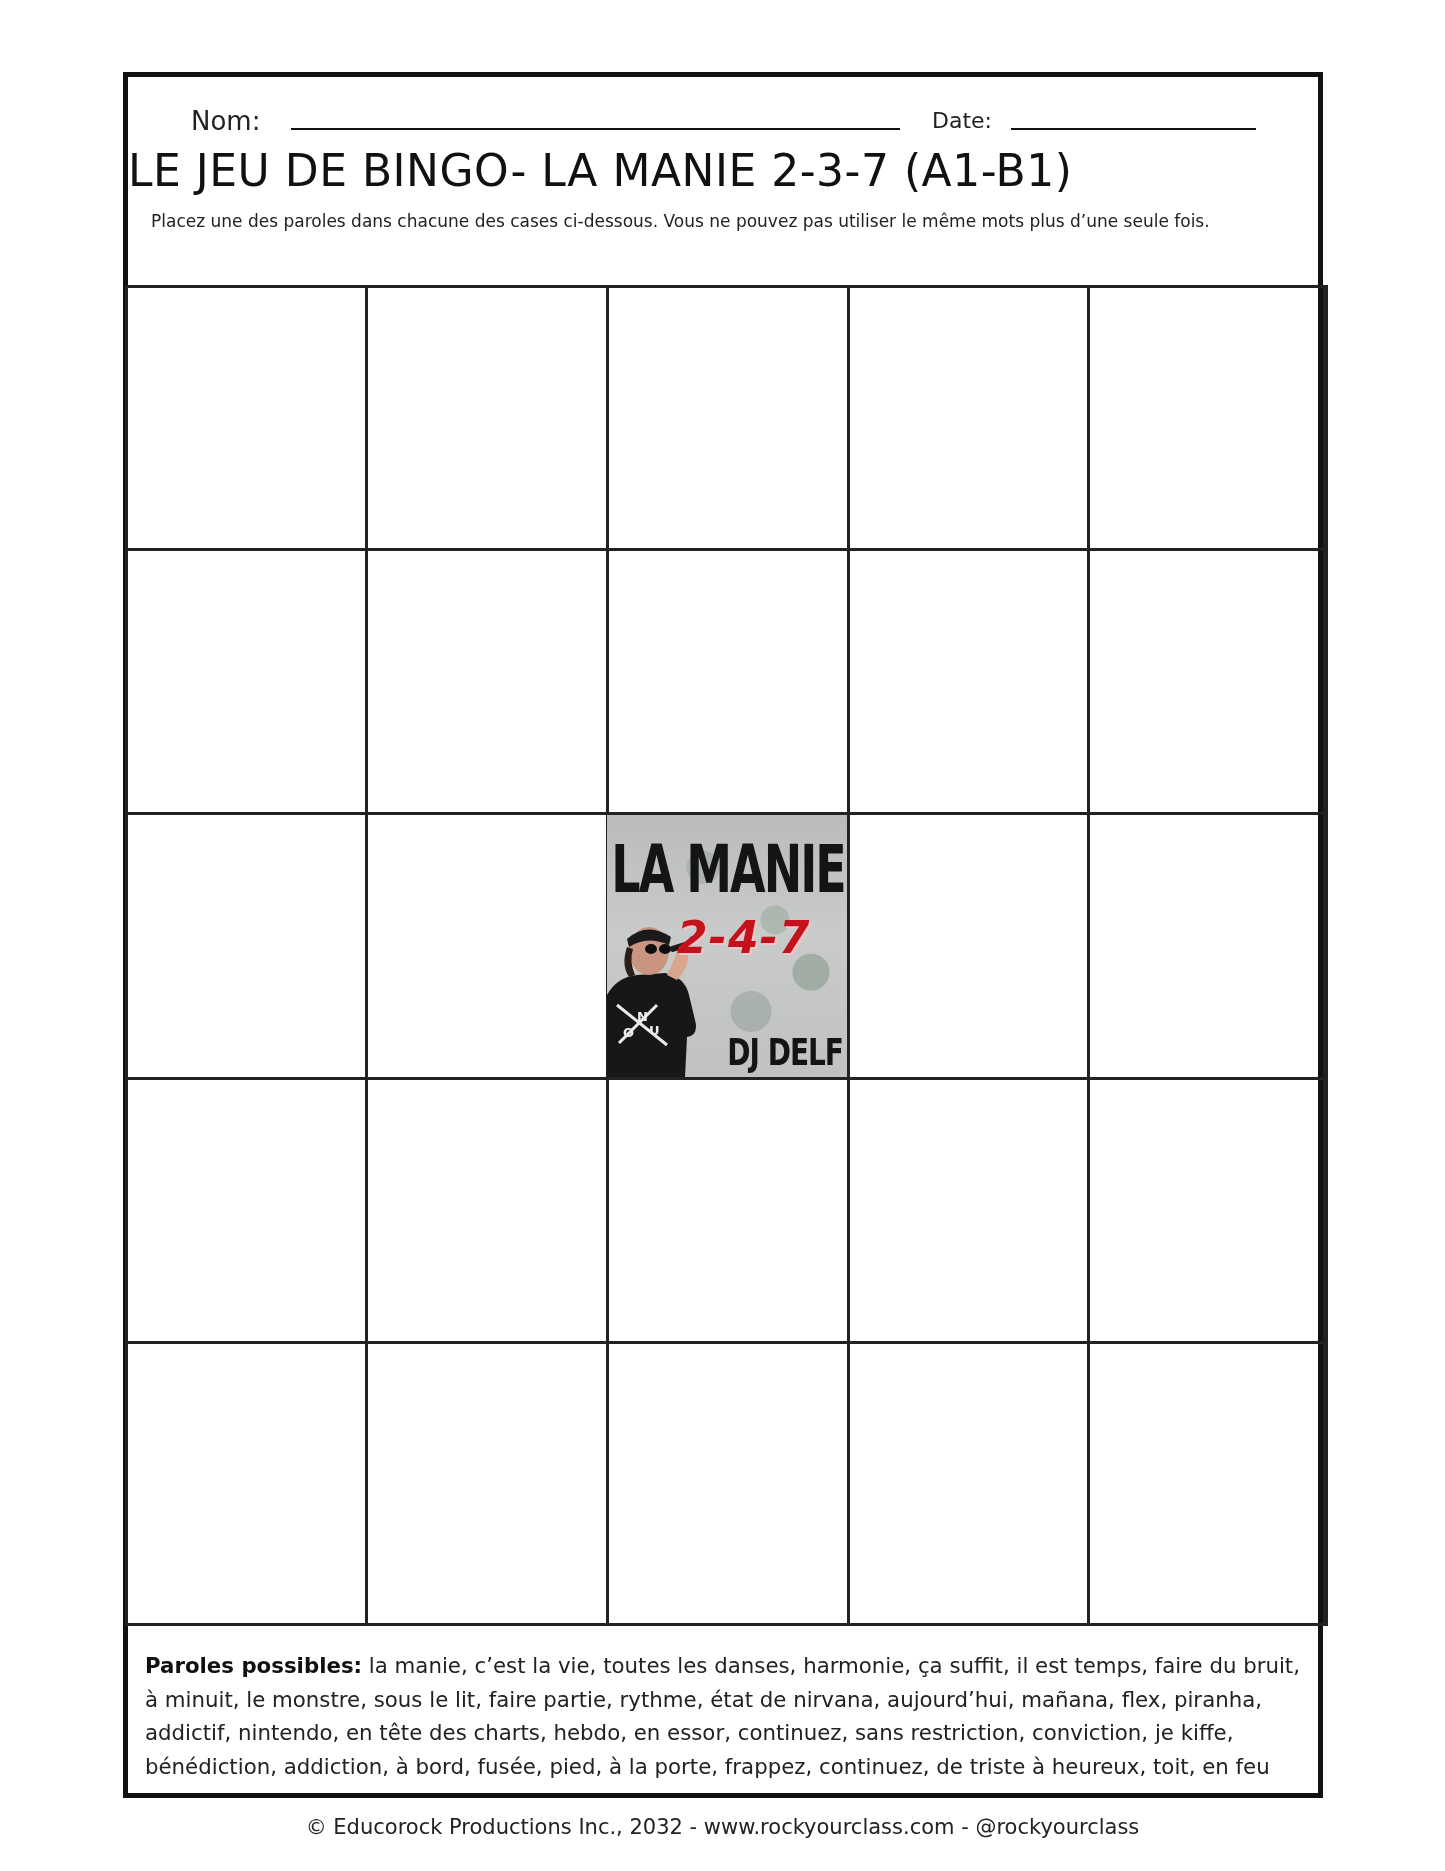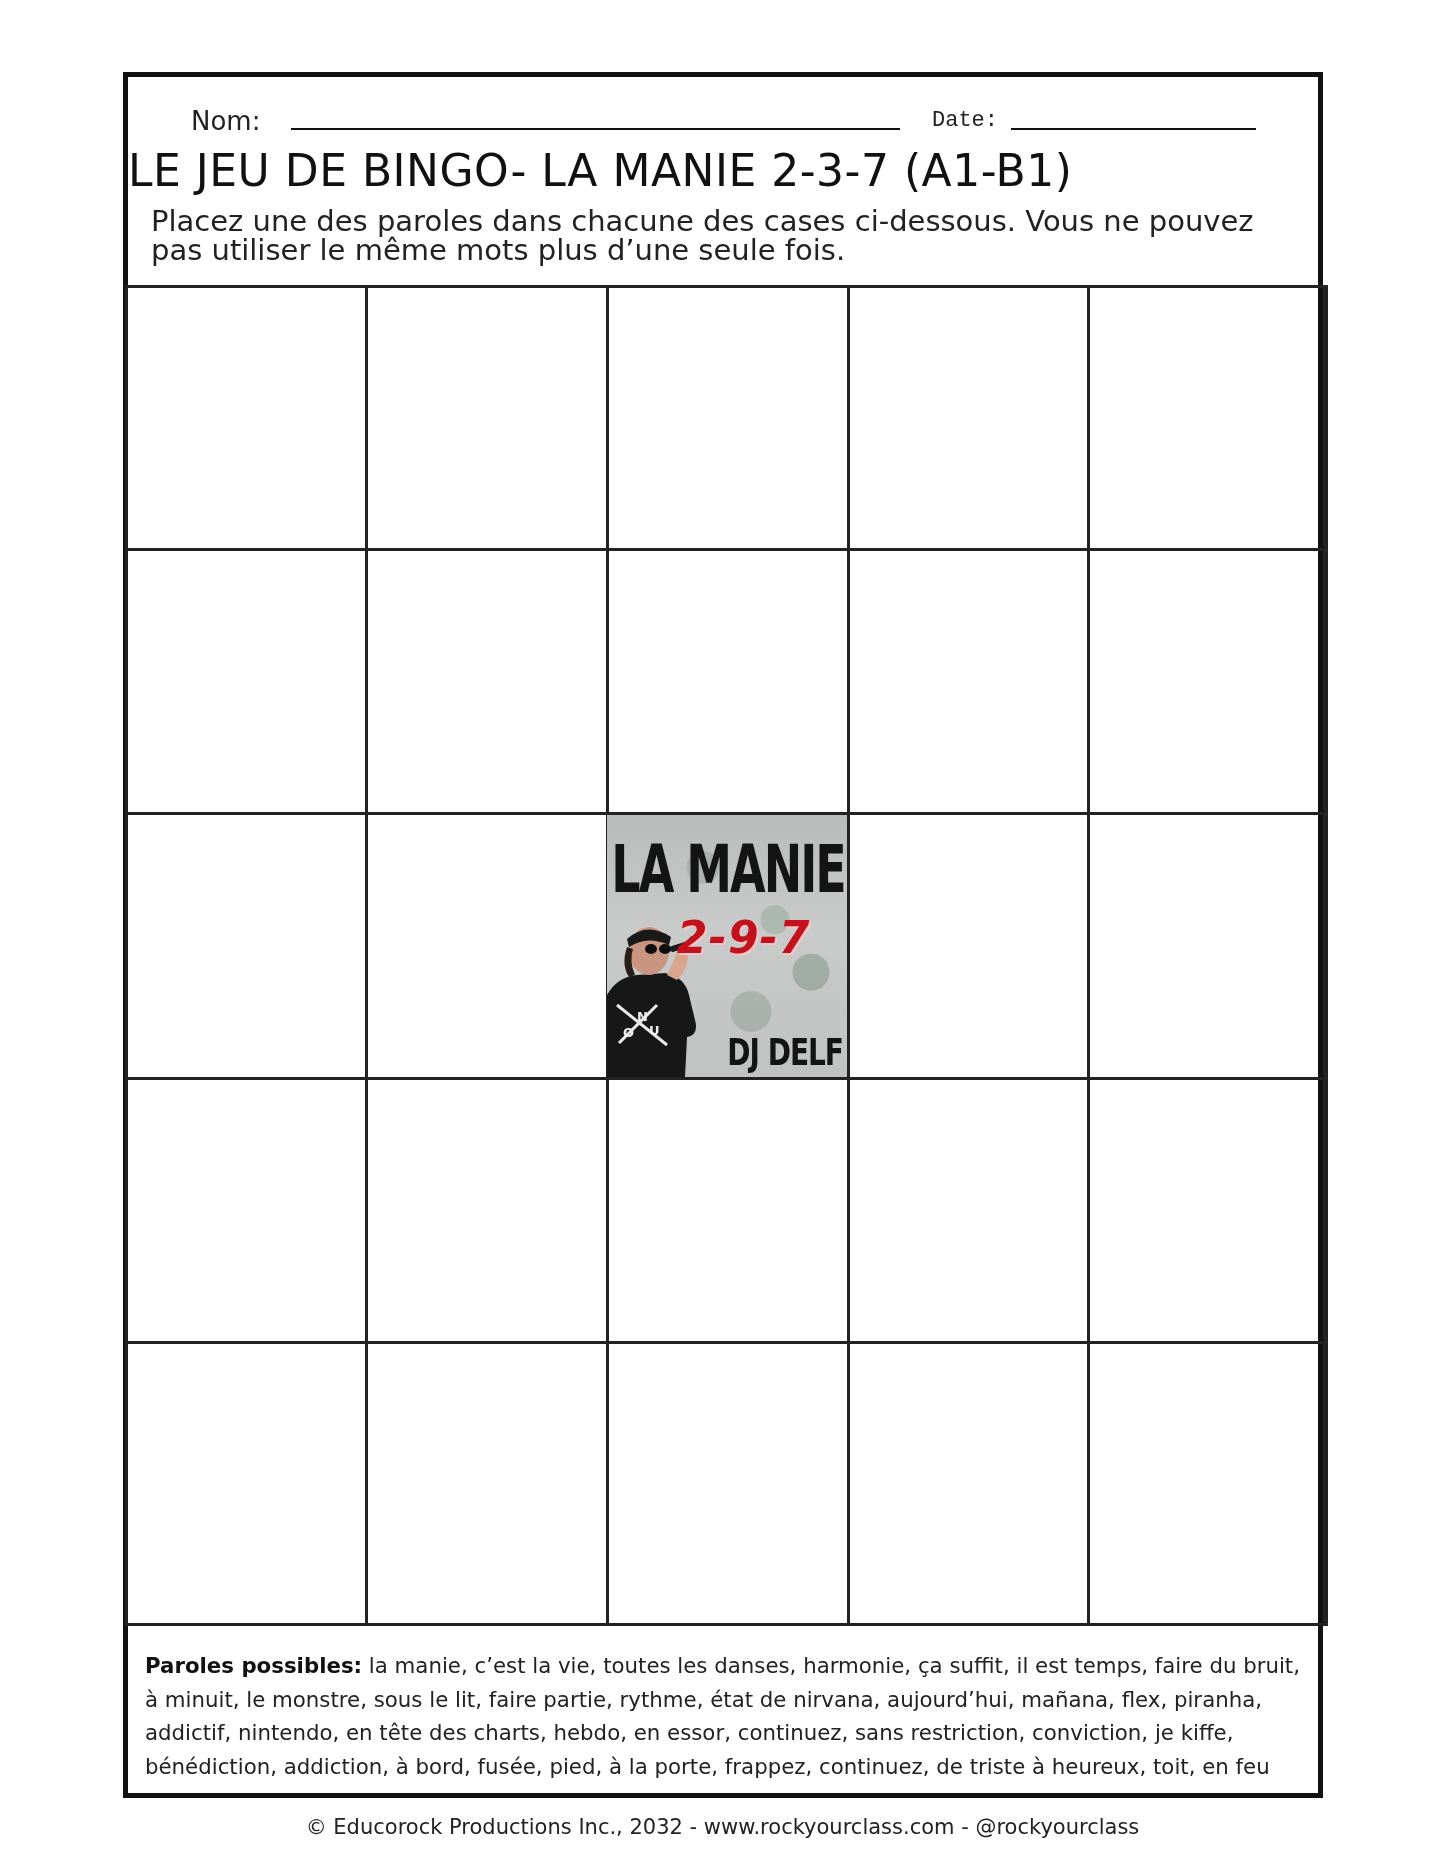--- a/index.html
+++ b/index.html
@@ -7,25 +7,25 @@
          font-family:"DejaVu Sans", sans-serif; color:#111; }
   .abs { position:absolute; }
 
   
   #frame { left:123px; top:72px; width:1200px; height:1726px;
            border:5px solid #111; box-sizing:border-box; }
 
   
   .nom-label { left:191px; top:108px; font-size:26px; line-height:26px; color:#222; }
   .nom-line  { left:291px; top:128px; width:609px; height:0; border-top:2px solid #111; }
-  .date-label{ left:932px; top:108px; font-size:22px; line-height:26px; color:#222;font-family:Liberation Mono, monospace; }
+  .date-label{ left:932px; top:108px; font-size:22px; line-height:26px; color:#222; }
   .date-line { left:1011px; top:128px; width:245px; height:0; border-top:2px solid #111; }
   .title { left:128px; width:1190px; top:141px; text-align:left; font-size:44px;
            line-height:60px; font-weight:normal; letter-spacing:0.5px; color:#111; }
-  .instr { left:151px; top:207px; width:1140px; font-size:29px; line-height:29px; color:#222; }
+  .instr { left:151px; top:207px; width:1140px; font-size:17px; line-height:29px; color:#222; }
 
   
   #grid { left:125px; top:285px; width:1200px; height:1341px; }
   .hline { position:absolute; left:0; width:1203px; height:3px; background:#222; }
   .vline { position:absolute; top:0; width:3px; height:1341px; background:#222; }
   .cell  { position:absolute; }
 
   
   #album { left:607px; top:815px; width:240px; height:262px; overflow:hidden;
            background:linear-gradient(180deg,#b9bcbb 0%,#c9cbca 45%,#bfc2c1 100%); }
@@ -119,19 +119,19 @@
     <path d="M20 22 Q14 40 22 52 L28 50 Q22 36 26 24 Z" fill="#2a1e18"></path>
     <ellipse cx="44" cy="24" rx="6" ry="5" fill="#0e0e0e"></ellipse>
     <ellipse cx="58" cy="24" rx="6" ry="5" fill="#0e0e0e"></ellipse>
     <rect x="62" y="22" width="22" height="6" rx="3" fill="#1b1b1b" transform="rotate(-18 62 22)"></rect>
     <circle cx="86" cy="15" r="4" fill="#2a5fa8"></circle>
     <path d="M10 80 L60 120 M50 80 L12 118" stroke="#e9e9e9" stroke-width="3"></path>
     <text x="30" y="96" font-size="13" fill="#eeeeee" font-family="DejaVu Sans, sans-serif" font-weight="bold">N</text>
     <text x="42" y="110" font-size="13" fill="#eeeeee" font-family="DejaVu Sans, sans-serif" font-weight="bold">U</text>
     <text x="16" y="112" font-size="13" fill="#eeeeee" font-family="DejaVu Sans, sans-serif" font-weight="bold">O</text>
   </svg>
-  <div class="t2">2-9-7</div>
+  <div class="t2">2-4-7</div>
   <div class="t3">DJ DELF</div>
 </div>
 
 <div class="abs paroles"><b>Paroles possibles:</b><span> la manie, c’est la vie, toutes les danses, harmonie, ça suffit, il est temps, faire du bruit, à minuit, le monstre, sous le lit, faire partie, rythme, état de nirvana, aujourd’hui, mañana, flex, piranha, addictif, nintendo, en tête des charts, hebdo, en essor, continuez, sans restriction, conviction, je kiffe, bénédiction, addiction, à bord, fusée, pied, à la porte, frappez, continuez, de triste à heureux, toit, en feu</span></div>
 
 <div class="abs footer">© Educorock Productions Inc., 2032 - www.rockyourclass.com - @rockyourclass</div>
 
 </body></html>

